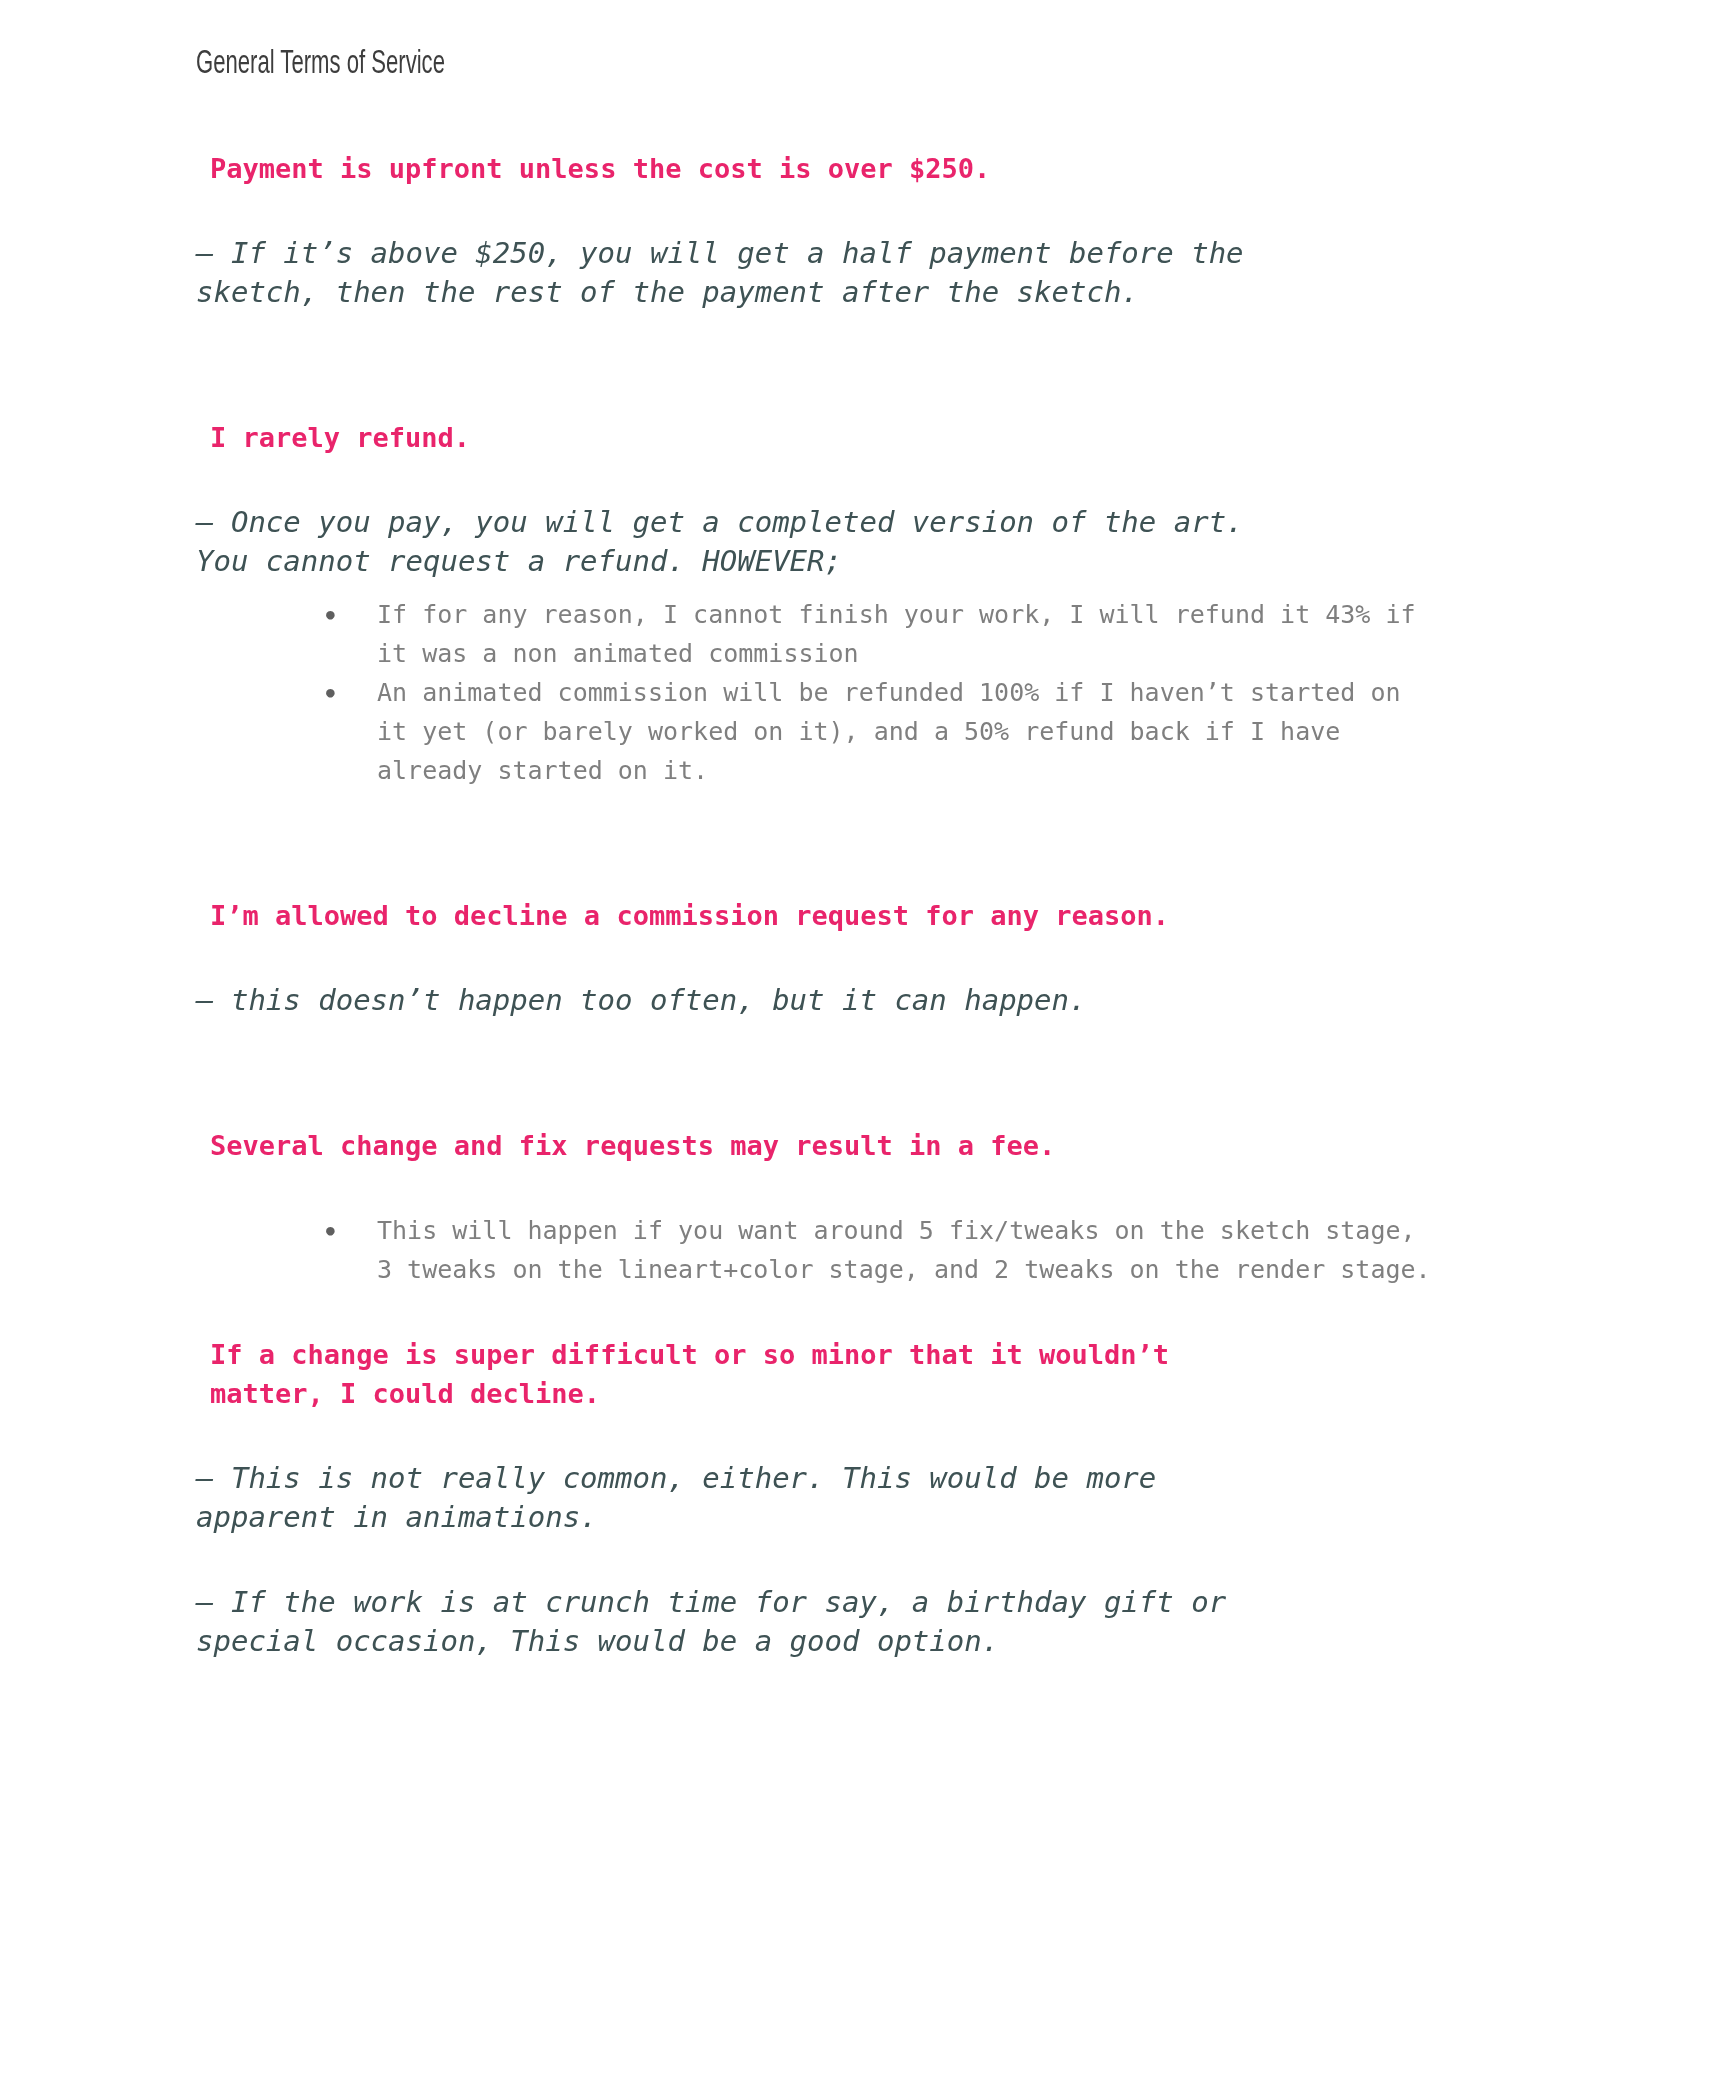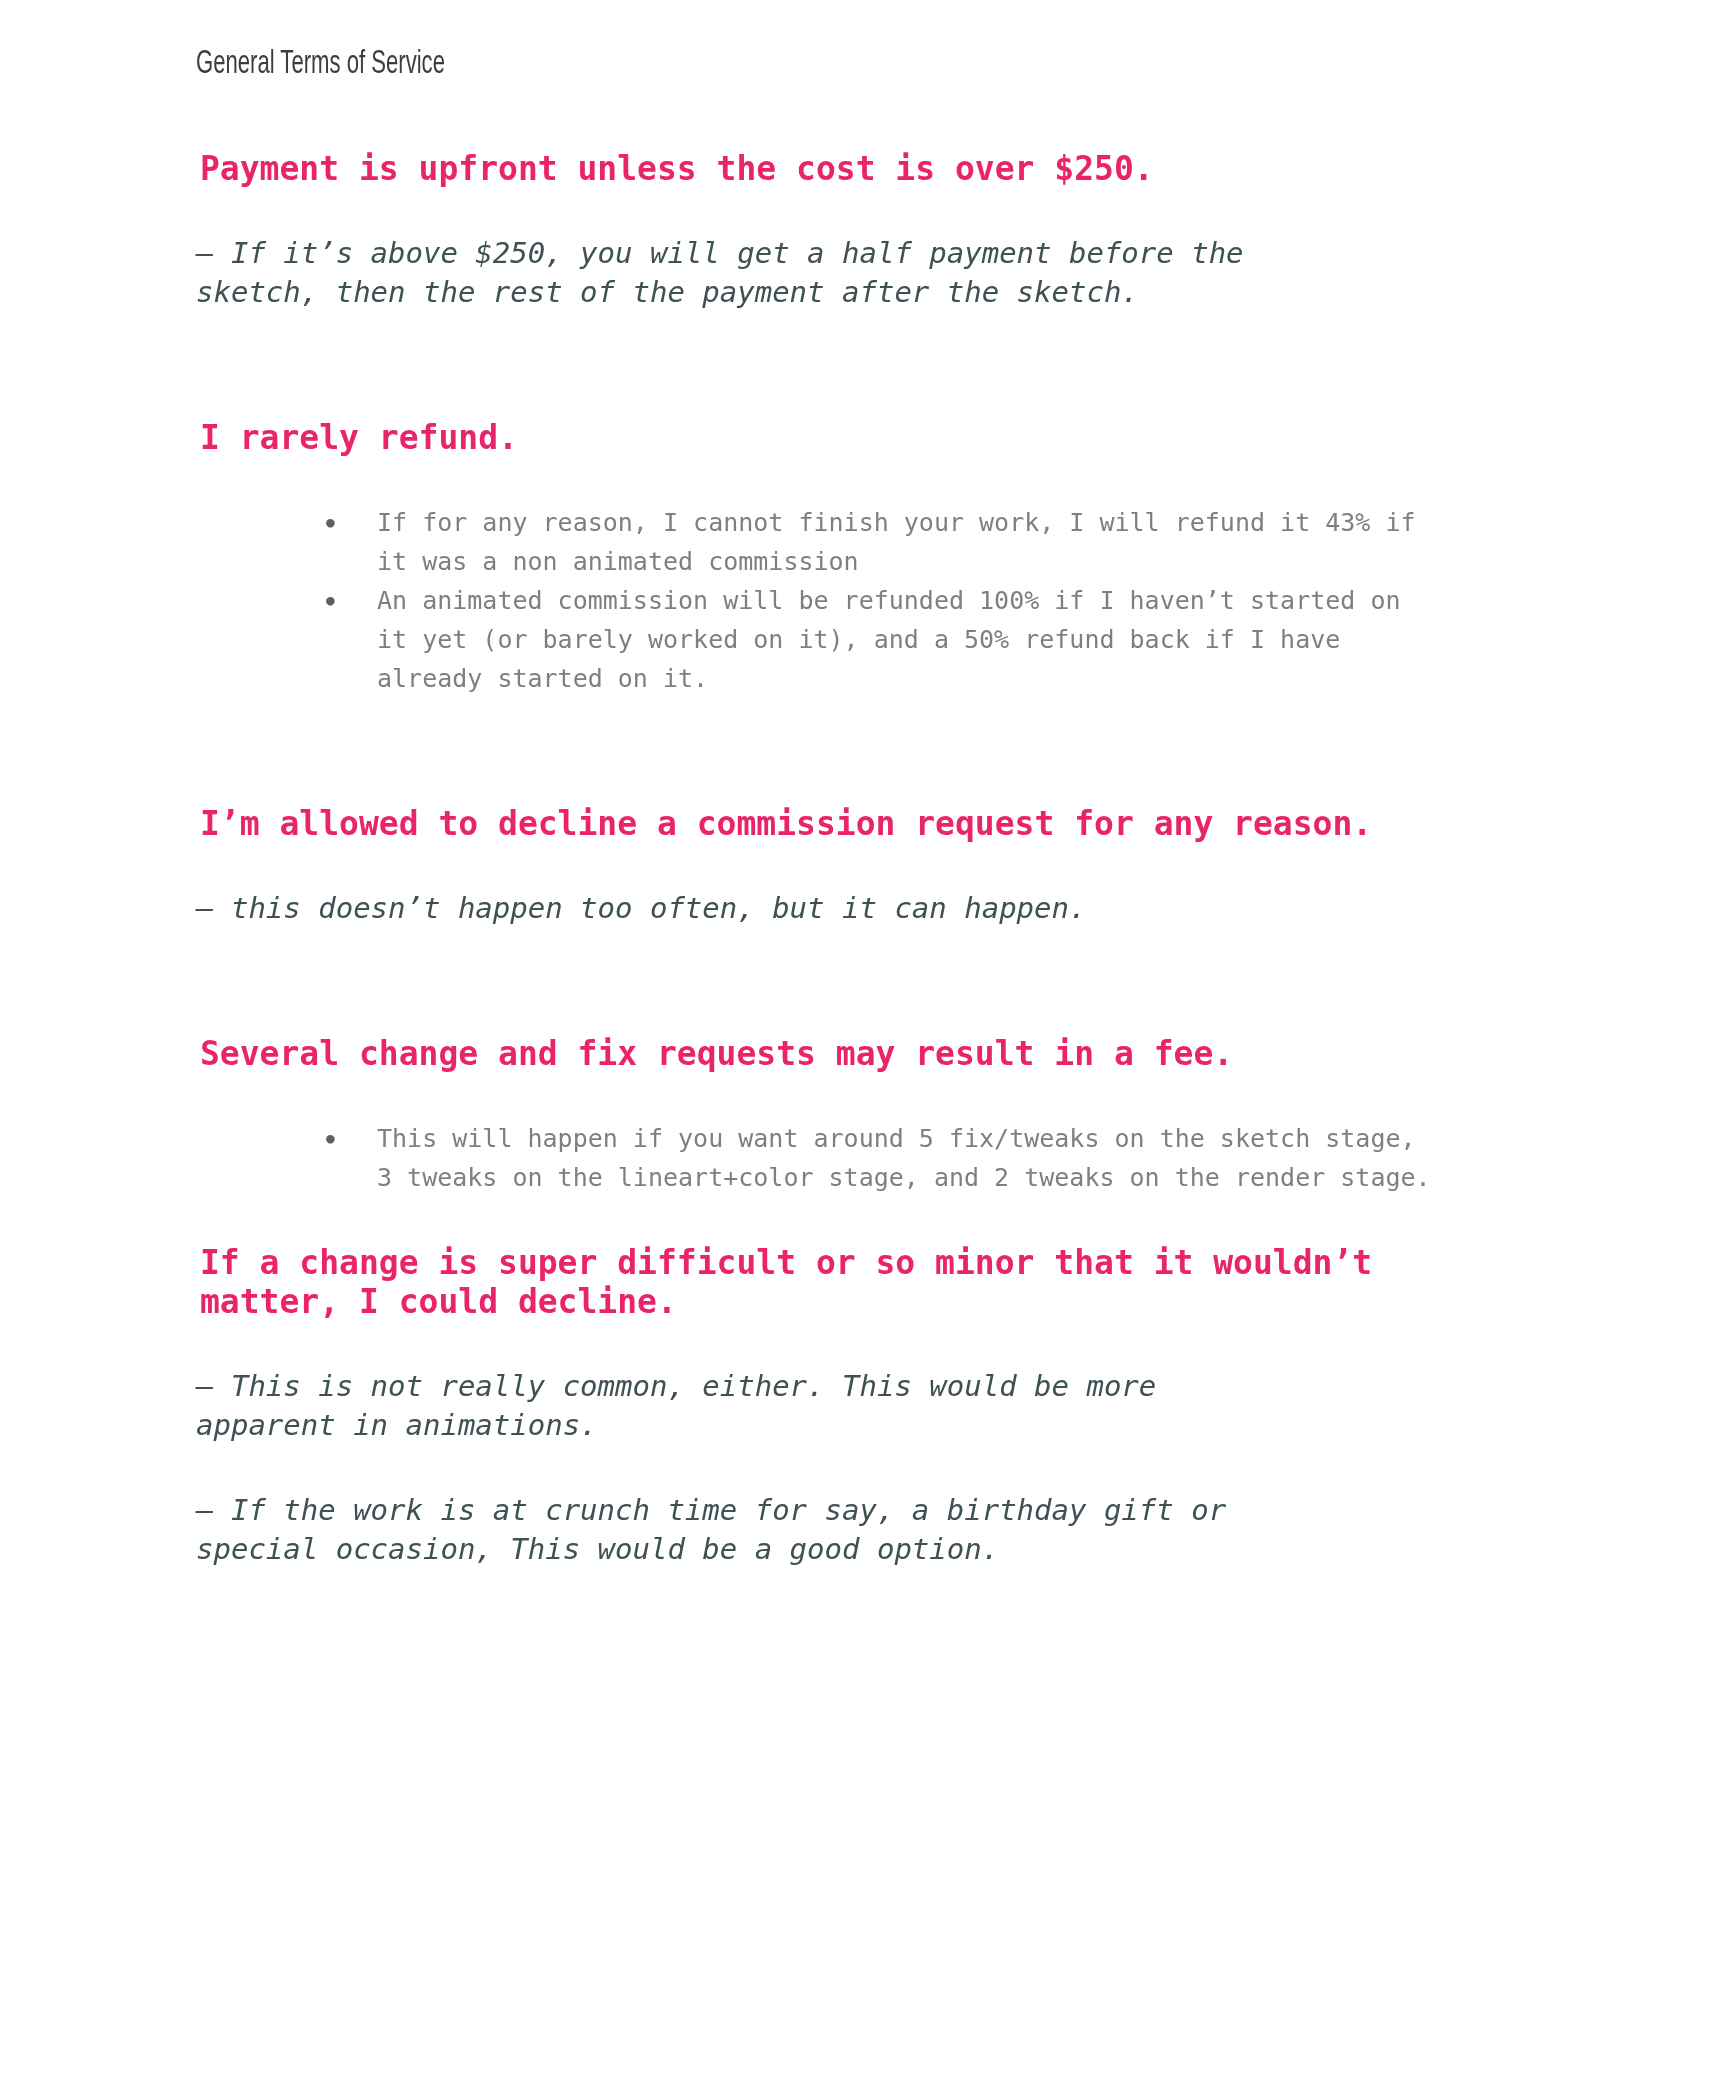--- a/index.html
+++ b/index.html
@@ -26,25 +26,25 @@
     transform-origin: left center;
     white-space: nowrap;
     margin: 0 0 68px 0;
   }
   .section { margin: 0; }
   .section.xl .last-block { margin-bottom: 106px; }
   .sec-heading {
     font-family: "DejaVu Sans Mono", "Liberation Mono", monospace;
     font-weight: 700;
     font-style: normal;
-    font-size: 33px;
+    font-size: 27px;
     line-height: 39px;
     color: #e9246b;
     white-space: pre-line;
-    margin: 0 0 46px 4px;
+    margin: 0 0 46px 14px;
   }
   .sec-body {
     font-family: "DejaVu Sans Mono", "Liberation Mono", monospace;
     font-weight: 400;
     font-style: italic;
     font-size: 29px;
     line-height: 39px;
     color: #3e5254;
     white-space: pre-line;
     margin: 0 0 46px 0;
@@ -86,20 +86,22 @@
   <h1 class="doc-title">General Terms of Service</h1>
 
   <section class="section xl">
     <h2 class="sec-heading">Payment is upfront unless the cost is over $250.</h2>
     <p class="sec-body last-block">— If it’s above $250, you will get a half payment before the
 sketch, then the rest of the payment after the sketch.</p>
   </section>
 
   <section class="section xl">
     <h2 class="sec-heading">I rarely refund.</h2>
+    <p class="sec-body tight">— Once you pay, you will get a completed version of the art.
+You cannot request a refund. HOWEVER;</p>
     <ul class="bullets last-block">
       <li><span class="dot">●</span><span>If for any reason, I cannot finish your work, I will refund it 43% if
 it was a non animated commission</span></li>
       <li><span class="dot">●</span><span>An animated commission will be refunded 100% if I haven’t started on
 it yet (or barely worked on it), and a 50% refund back if I have
 already started on it.</span></li>
     </ul>
   </section>
 
   <section class="section xl">

